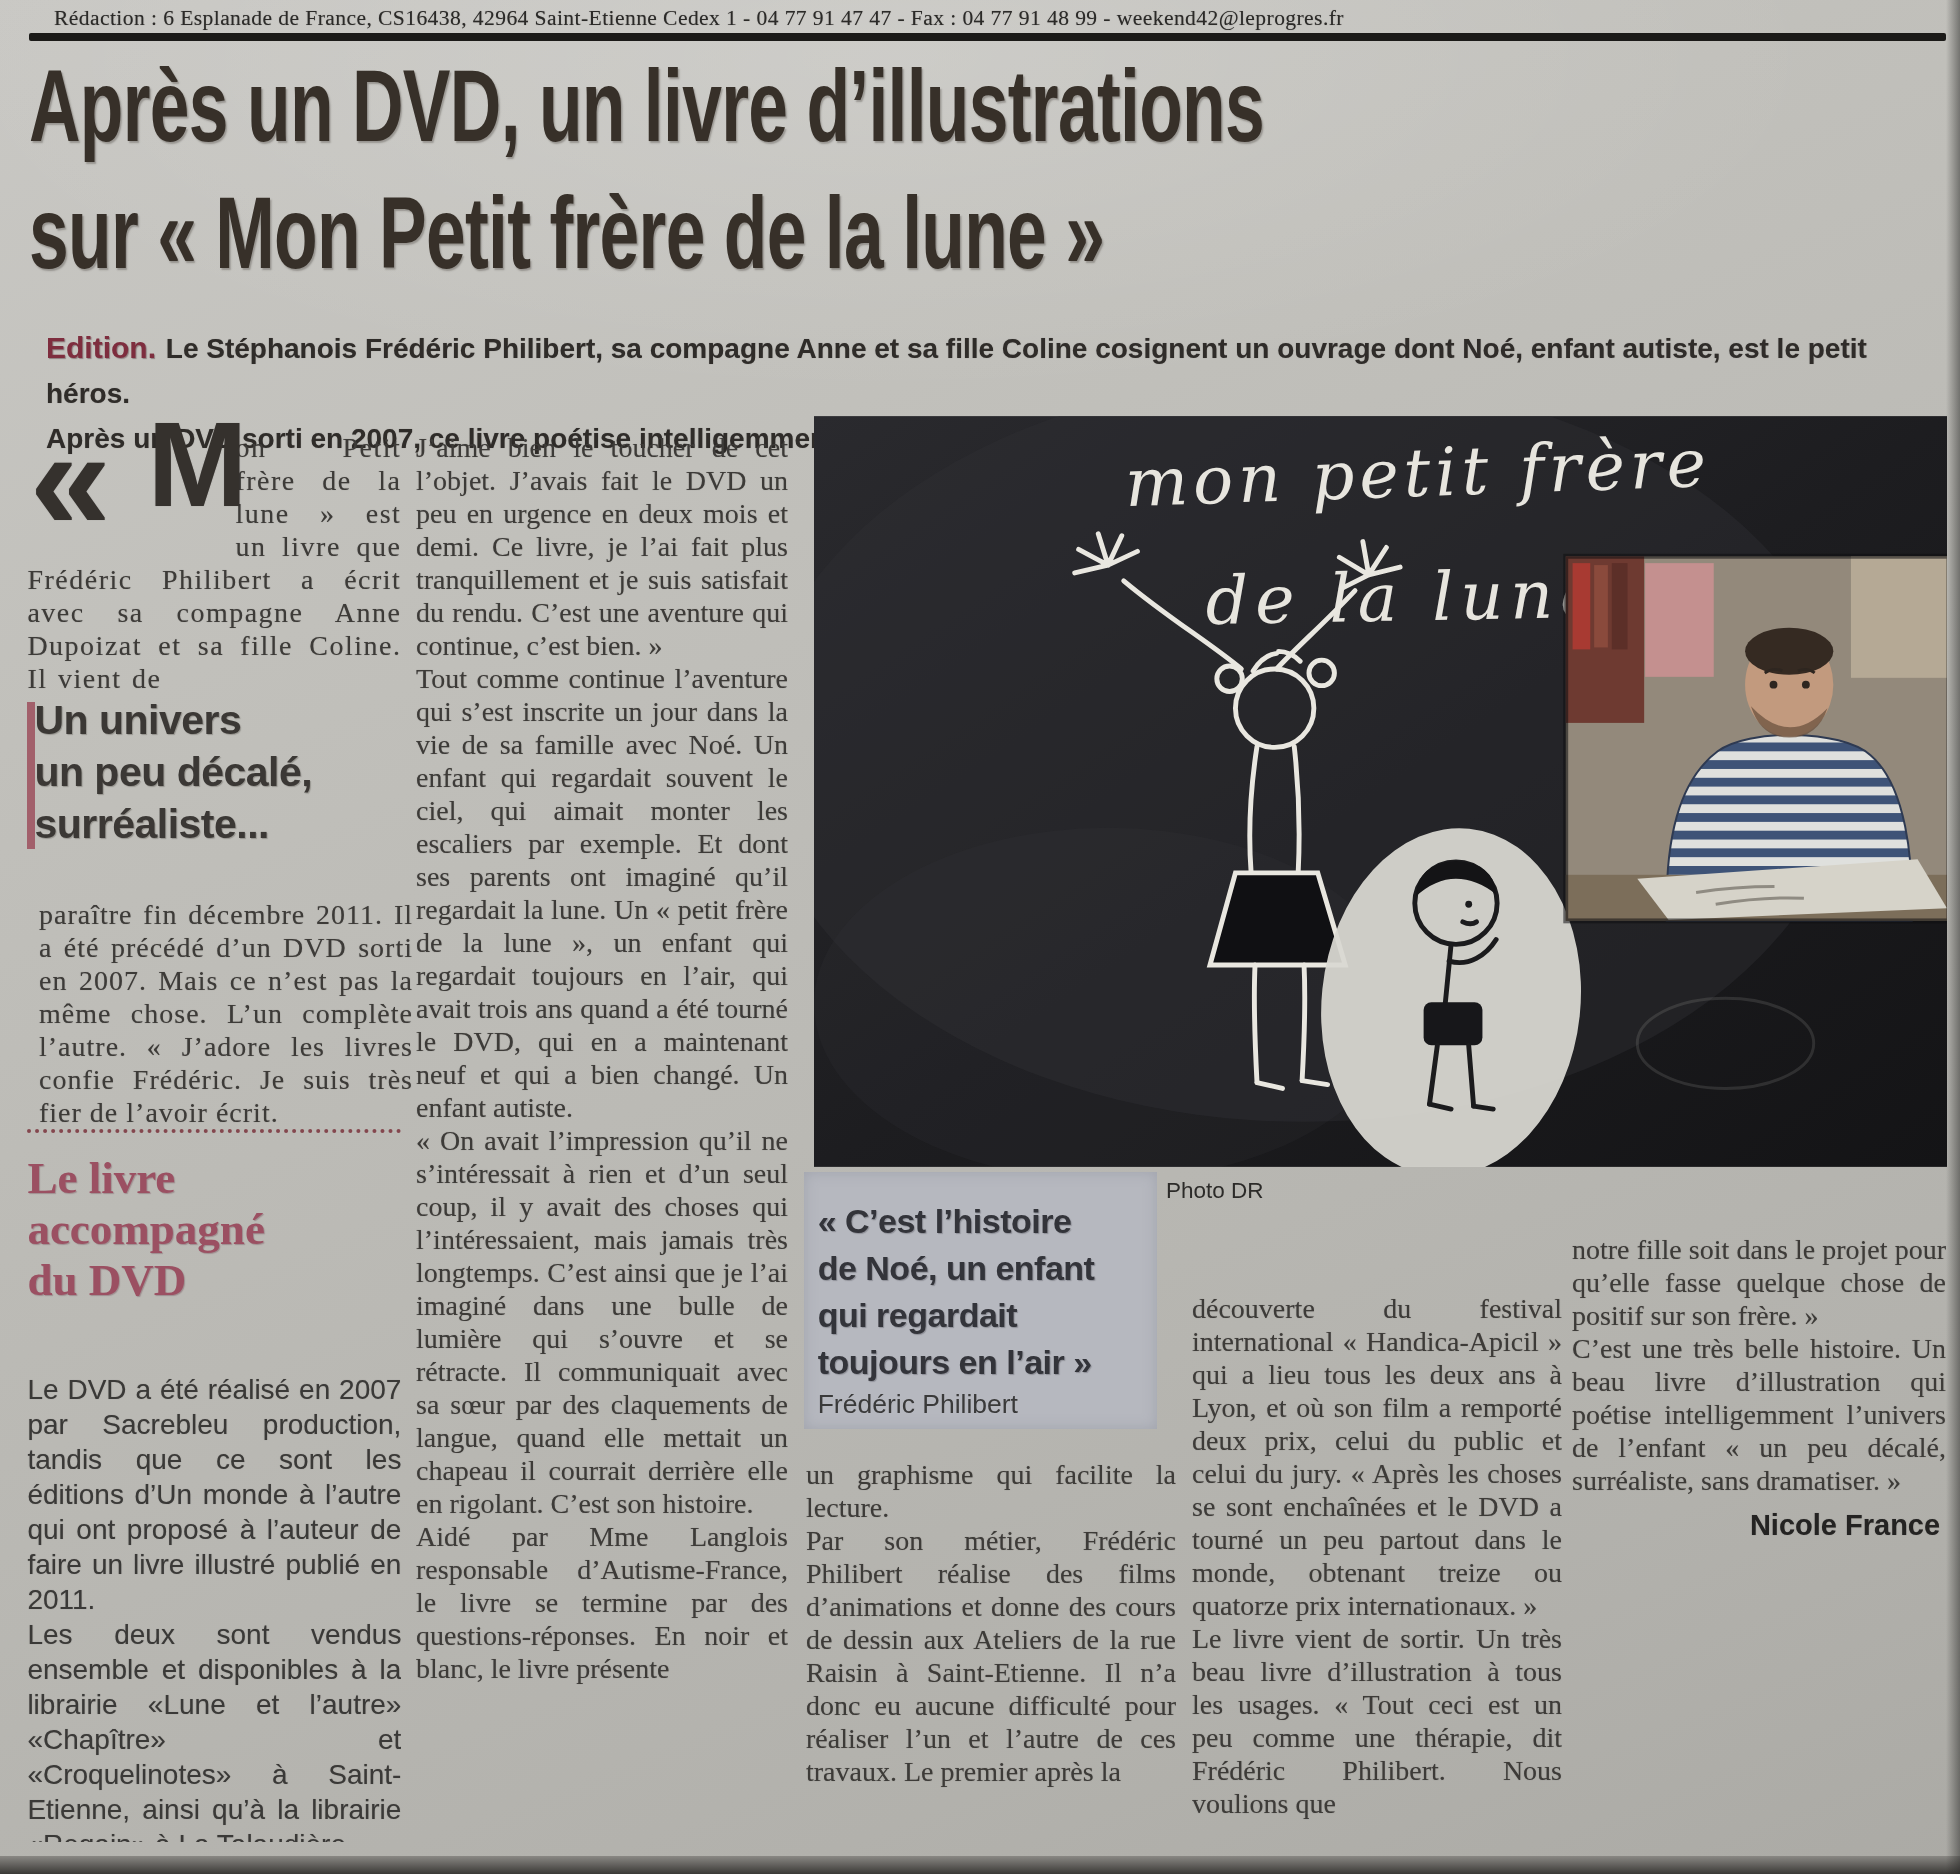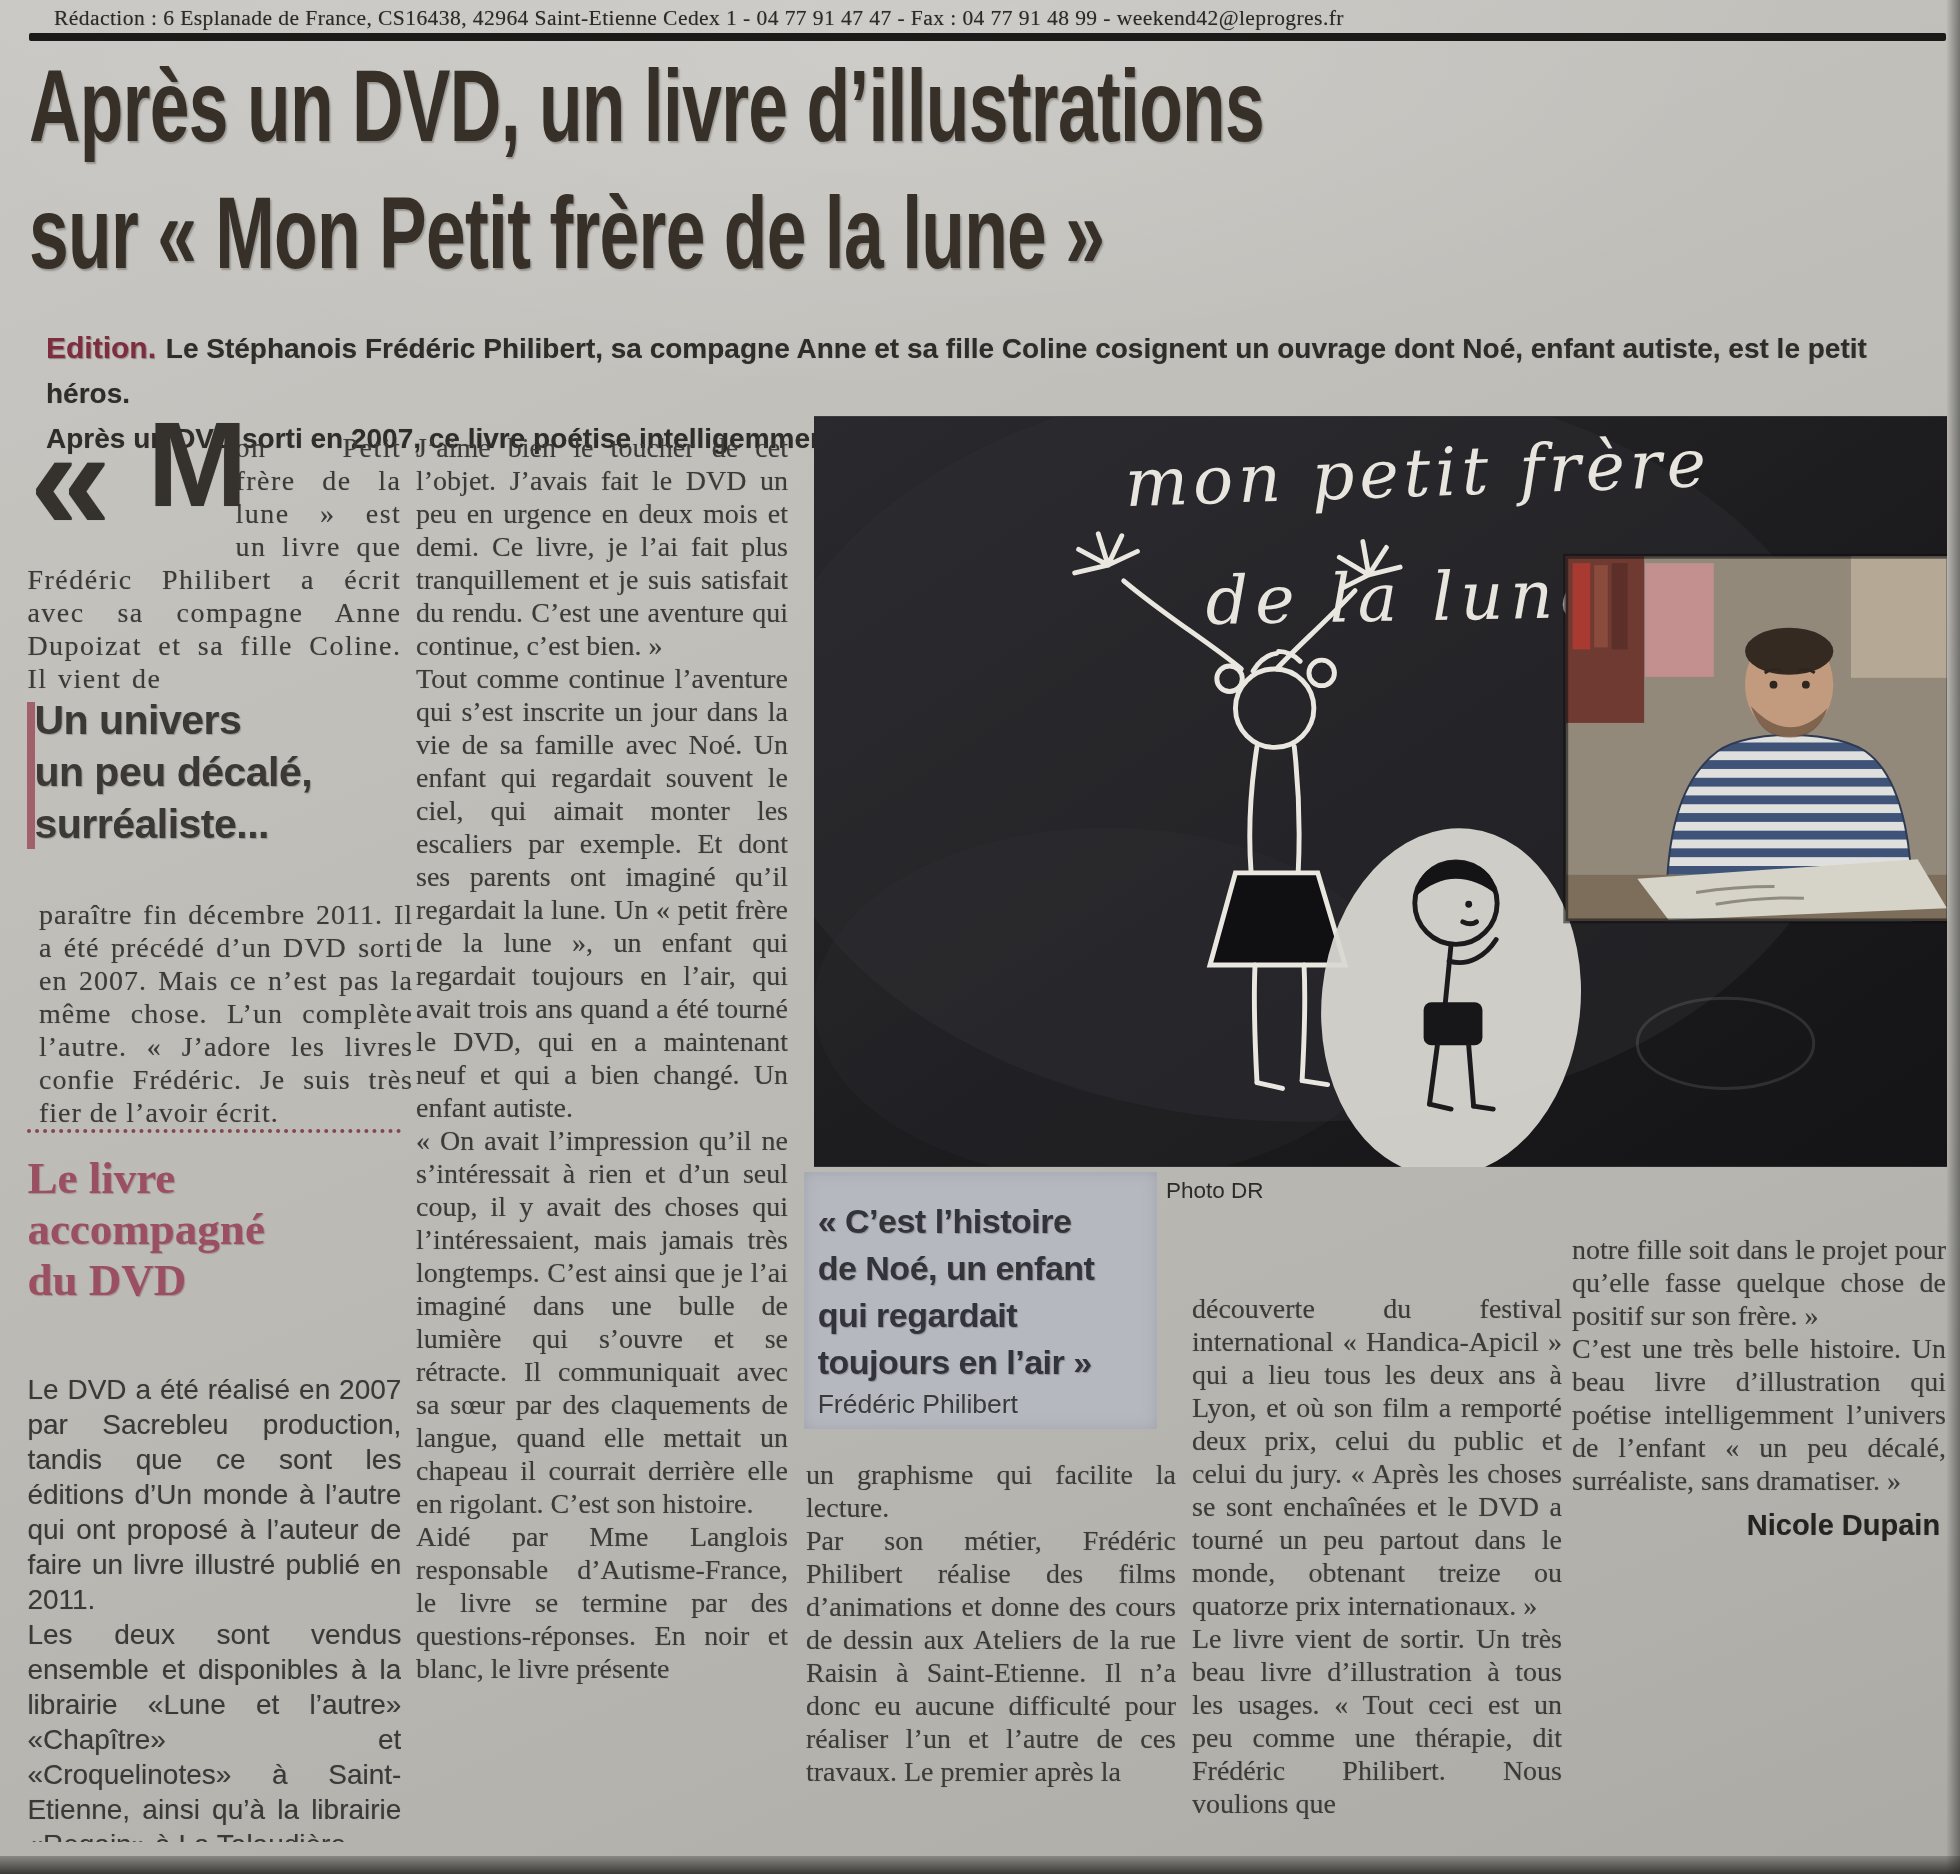--- a/index.html
+++ b/index.html
@@ -212,19 +212,19 @@
   </div>
 
   <div class="abs col4 serifcol">
     <p>découverte du festival international « Handica-Apicil » qui a lieu tous les deux ans à Lyon, et où son film a remporté deux prix, celui du public et celui du jury. « Après les choses se sont enchaînées et le DVD a tourné un peu partout dans le monde, obtenant treize ou quatorze prix internationaux. »</p>
     <p>Le livre vient de sortir. Un très beau livre d’illustration à tous les usages. « Tout ceci est un peu comme une thérapie, dit Frédéric Philibert. Nous voulions que</p>
   </div>
 
   <div class="abs col5 serifcol">
     <p>notre fille soit dans le projet pour qu’elle fasse quelque chose de positif sur son frère. »</p>
     <p>C’est une très belle histoire. Un beau livre d’illustration qui poétise intelligemment l’univers de l’enfant « un peu décalé, surréaliste, sans dramatiser. »</p>
-    <div class="byline">Nicole Dupain</div>
+    <div class="byline">Nicole France</div>
   </div>
 
   <div class="abs bottom-band"></div>
   <div class="abs right-streak"></div>
 </div>
 
 
 </body></html>

